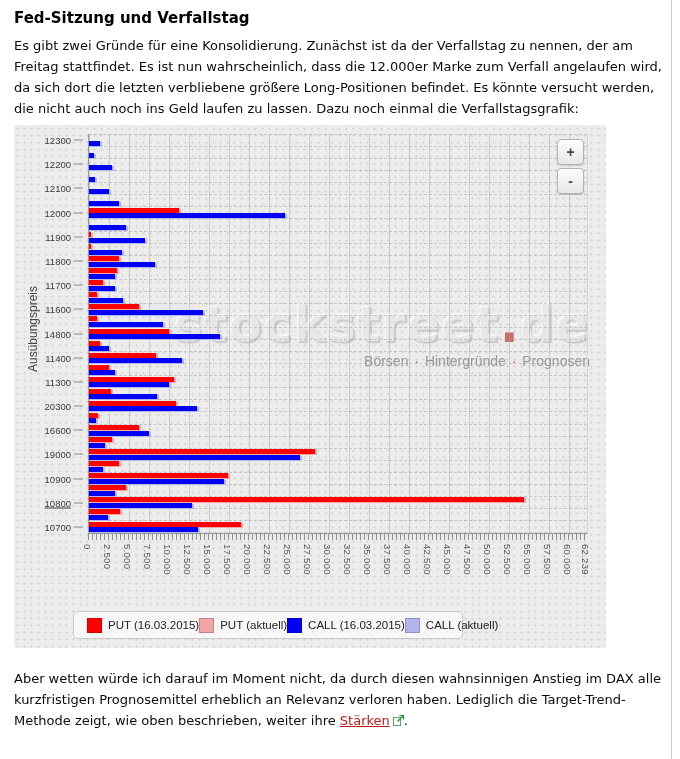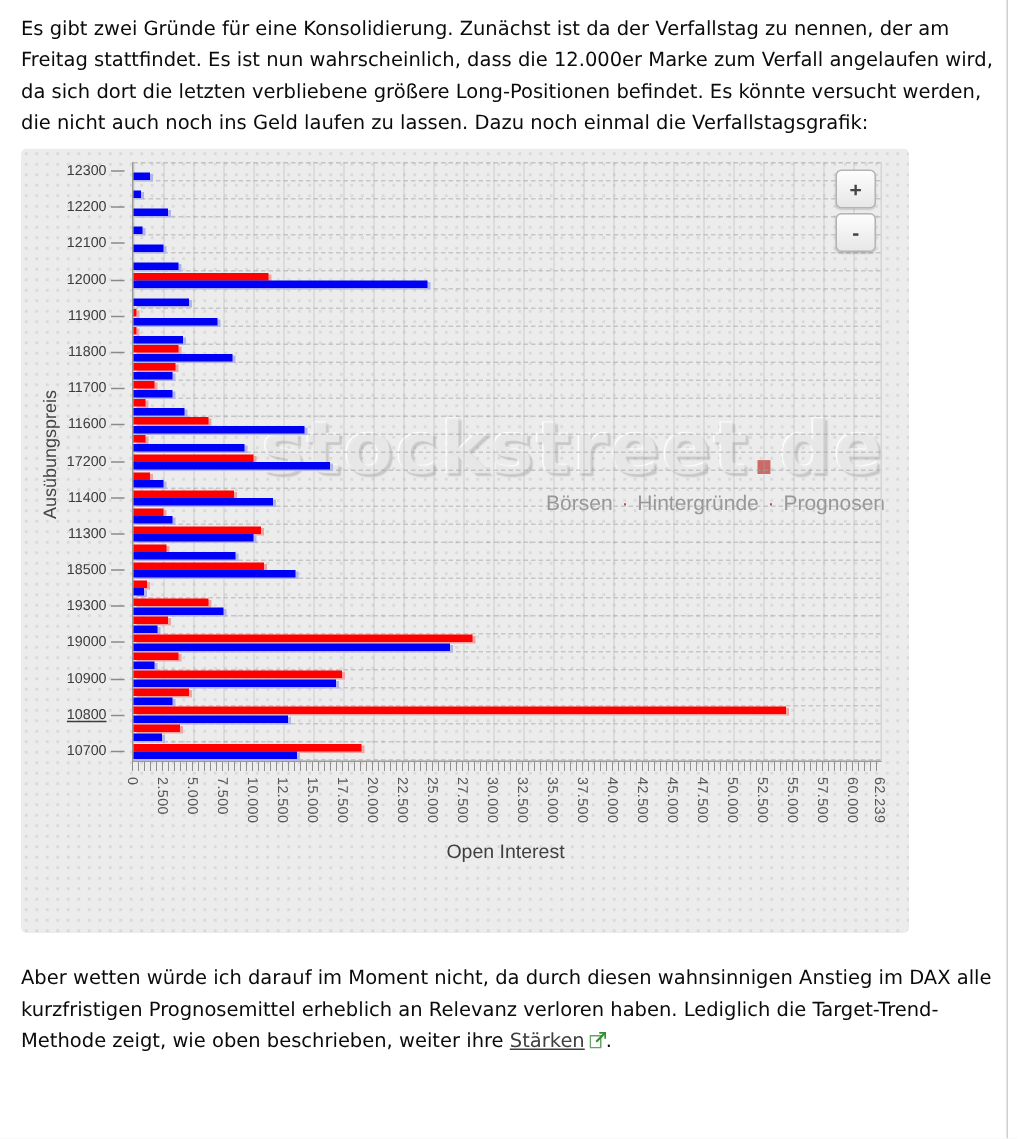--- a/index.html
+++ b/index.html
@@ -2,21 +2,21 @@
 <html><head>
 <meta charset="utf-8">
 <style>
   html,body{margin:0;padding:0;background:#fff;}
   body{width:680px;height:759px;overflow:hidden;font-family:"DejaVu Sans",sans-serif;color:#111;position:relative;}
   .page{padding:9px 12px 0 14px;}
   h2.title{font-size:15px;line-height:19px;margin:0 0 7px 0;font-weight:bold;color:#000;}
   p.body-text{font-size:13px;line-height:21px;margin:0;width:657px;color:#0b0b0b;}
   p.intro{margin-bottom:6px;}
   p.outro{margin-top:20px;}
-  a.green-link{color:#404040;text-decoration:underline;cursor:pointer;}
+  a.green-link{color:#b91c1c;text-decoration:underline;cursor:pointer;}
   .ext-ico{display:inline-block;vertical-align:-1px;margin-left:3px;}
 
   
   .chart{position:relative;width:592px;height:523px;border-radius:4px;
     background-color:#ececec;
     background-image:radial-gradient(rgba(170,170,170,0.28) 1px, transparent 1.2px);
     background-size:7px 7px;
     overflow:hidden;}
   .plot{position:absolute;left:74px;top:9px;width:498px;height:399px;
     border-left:1px solid #999;border-right:1px solid #d4d4d4;border-bottom:1px solid #9a9a9a;
@@ -64,20 +64,21 @@
   .wm-tagline{margin-top:3px;font-family:"Liberation Sans",sans-serif;font-size:14px;color:#979797;}
   .wm-sep{color:#c0504d;padding:0 2px;}
 
   .right-border{position:absolute;left:671px;top:0;width:1px;height:759px;background:#cfcfcf;}
 </style>
 </head>
 <body>
 
 <div class="page">
 
+  <h2 class="title">Fed-Sitzung und Verfallstag</h2>
 
   <p class="body-text intro">Es gibt zwei Gründe für eine Konsolidierung. Zunächst ist da der Verfallstag zu nennen, der am Freitag stattfindet. Es ist nun wahrscheinlich, dass die 12.000er Marke zum Verfall angelaufen wird, da sich dort die letzten verbliebene größere Long-Positionen befindet. Es könnte versucht werden, die nicht auch noch ins Geld laufen zu lassen. Dazu noch einmal die Verfallstagsgrafik:</p>
 
   <div class="chart">
 
     <div class="watermark">
       <div class="wm-brand"><span>stockstreet</span><span class="wm-dot">.</span><span>de</span></div>
       <div class="wm-tagline"><span>Börsen</span> <span class="wm-sep">·</span> <span>Hintergründe</span> <span class="wm-sep">·</span> <span>Prognosen</span></div>
     </div>
 
@@ -92,29 +93,29 @@
         <span class="ylab" style="top: 19.697%;">12000</span>
         <i class="ydash" style="top: 19.697%;"></i>
         <span class="ylab" style="top: 25.7576%;">11900</span>
         <i class="ydash" style="top: 25.7576%;"></i>
         <span class="ylab" style="top: 31.8182%;">11800</span>
         <i class="ydash" style="top: 31.8182%;"></i>
         <span class="ylab" style="top: 37.8788%;">11700</span>
         <i class="ydash" style="top: 37.8788%;"></i>
         <span class="ylab" style="top: 43.9394%;">11600</span>
         <i class="ydash" style="top: 43.9394%;"></i>
-        <span class="ylab" style="top: 50%;">17200</span>
+        <span class="ylab" style="top: 50%;">14800</span>
         <i class="ydash" style="top: 50%;"></i>
         <span class="ylab" style="top: 56.0606%;">11400</span>
         <i class="ydash" style="top: 56.0606%;"></i>
         <span class="ylab" style="top: 62.1212%; text-align: right;">11300</span>
         <i class="ydash" style="top: 62.1212%;"></i>
-        <span class="ylab" style="top: 68.1818%;">18500</span>
+        <span class="ylab" style="top: 68.1818%;">20300</span>
         <i class="ydash" style="top: 68.1818%;"></i>
-        <span class="ylab" style="top: 74.2424%;">19300</span>
+        <span class="ylab" style="top: 74.2424%;">16600</span>
         <i class="ydash" style="top: 74.2424%;"></i>
         <span class="ylab" style="top: 80.303%;">19000</span>
         <i class="ydash" style="top: 80.303%;"></i>
         <span class="ylab" style="top: 86.3636%; text-align: right;">10900</span>
         <i class="ydash" style="top: 86.3636%;"></i>
         <span class="ylab" style="top: 92.4242%; text-decoration: underline;">10800</span>
         <i class="ydash" style="top: 92.4242%;"></i>
         <span class="ylab" style="top: 98.4848%;">10700</span>
         <i class="ydash" style="top: 98.4848%;"></i>
       </div>
@@ -271,22 +272,39 @@
         <span class="xlab" style="left: 68.2852%;">42.500</span>
         <span class="xlab" style="left: 72.3019%;">45.000</span>
         <span class="xlab" style="left: 76.3187%;">47.500</span>
         <span class="xlab" style="left: 80.3355%;">50.000</span>
         <span class="xlab" style="left: 84.3523%;">52.500</span>
         <span class="xlab" style="left: 88.369%;">55.000</span>
         <span class="xlab" style="left: 92.3858%;">57.500</span>
         <span class="xlab" style="left: 96.4026%;">60.000</span>
         <span class="xlab" style="left: 100%;">62.239</span>
       </div>
-    <div class="xtitle">Open Interest</div>
-
+
+    <div class="legend">
+        <div class="lgitem">
+          <i class="swatch" style="background: rgb(255, 0, 0);"></i>
+          <span>PUT (16.03.2015)</span>
+        </div>
+        <div class="lgitem">
+          <i class="swatch" style="background: rgb(242, 163, 163);"></i>
+          <span>PUT (aktuell)</span>
+        </div>
+        <div class="lgitem">
+          <i class="swatch" style="background: rgb(0, 0, 245);"></i>
+          <span>CALL (16.03.2015)</span>
+        </div>
+        <div class="lgitem">
+          <i class="swatch" style="background: rgb(180, 180, 236);"></i>
+          <span>CALL (aktuell)</span>
+        </div>
+      </div>
 
     <button class="zbtn zin">+</button>
     <button class="zbtn zout">-</button>
   </div>
 
   <p class="body-text outro"><span>Aber wetten würde ich darauf im Moment nicht, da durch diesen wahnsinnigen Anstieg im DAX alle kurzfristigen Prognosemittel erheblich an Relevanz verloren haben. Lediglich die Target-Trend-Methode zeigt, wie oben beschrieben, weiter ihre </span><a class="green-link"><span>Stärken</span><svg class="ext-ico" width="11" height="11" viewBox="0 0 11 11">
           <rect x="0.5" y="2.5" width="7" height="8" fill="none" stroke="#6aa06a" stroke-width="1"></rect>
           <path d="M4.5 6.5 L10 1" stroke="#2f8f2f" stroke-width="1.4" fill="none"></path>
           <path d="M6.5 0.5 L10.5 0.5 L10.5 4.5" fill="none" stroke="#2f8f2f" stroke-width="1.2"></path>
         </svg></a><span>.</span></p>

